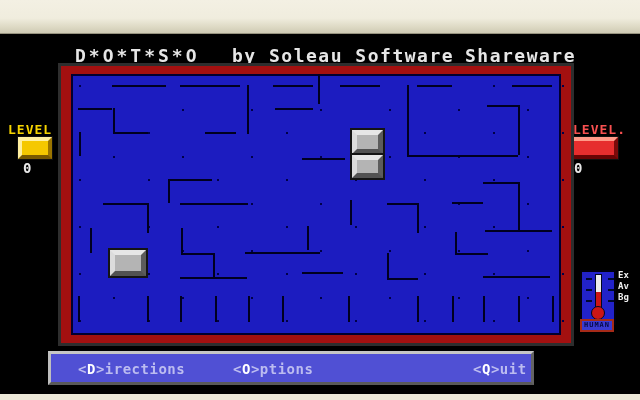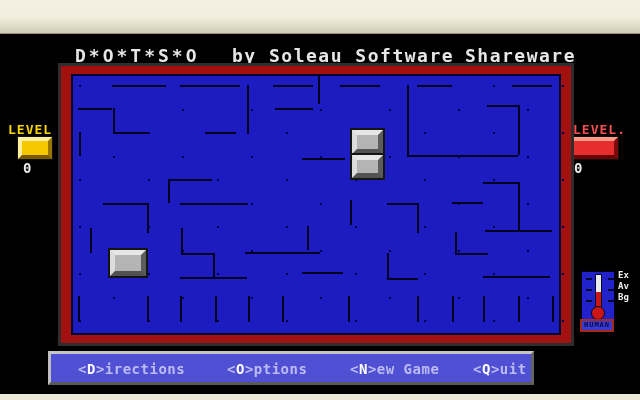--- a/index.html
+++ b/index.html
@@ -47,21 +47,21 @@
   .level-tag{left:580px;top:319px;width:34px;height:13px;background:#3a3ad2;border:2px solid #a62a18;
     font-size:7px;font-weight:bold;color:#050a46;text-align:center;line-height:9px;letter-spacing:1px}
   .level-opts{left:618px;top:270px;width:22px;font-size:9px;font-weight:bold;color:#f0f0f0;line-height:11px}
   .level-opts span{display:block}
   
   .menu-bar{left:48px;top:351px;width:486px;height:34px;background:#5050d4;
     border:3px solid;border-color:#c6c6c6 #646464 #5a5a5a #bebebe;outline:1px solid #000}
   .menu-item{position:absolute;top:7px;font-size:14px;font-weight:bold;letter-spacing:.5px;white-space:pre;cursor:default}
   .menu-item .mk{color:#fff}
   .menu-item .mb,.menu-item .mr{color:#bcbcf0}
-  .mi-0{left:27px}.mi-1{left:176px}.mi-2{left:299px}.mi-3{left:422px}
+  .mi-0{left:27px}.mi-1{left:182px}.mi-2{left:299px}.mi-3{left:422px}
 </style>
 </head>
 <body>
 
 <div class="abs top-strip"></div>
 <div class="abs bottom-strip"></div>
 
 <div class="abs hdr title">D*O*T*S*O</div>
 <div class="abs hdr byline">by Soleau Software</div>
 <div class="abs hdr license">Shareware</div>
@@ -237,15 +237,14 @@
 <div class="abs level-tag">HUMAN</div>
 <div class="abs level-opts">
   <span>Ex</span>
   <span>Av</span>
   <span>Bg</span>
 </div>
 
 <div class="abs menu-bar">
   <span class="menu-item mi-0"><span class="mb">&lt;</span><span class="mk">D</span><span class="mb">&gt;</span><span class="mr">irections</span></span>
   <span class="menu-item mi-1"><span class="mb">&lt;</span><span class="mk">O</span><span class="mb">&gt;</span><span class="mr">ptions</span></span>
-  <span class="menu-item mi-2"><span class="mb">&lt;</span><span class="mk">N</span><span class="mb">&gt;</span><span class="mr">ew Game</span></span>
   <span class="menu-item mi-3"><span class="mb">&lt;</span><span class="mk">Q</span><span class="mb">&gt;</span><span class="mr">uit</span></span>
 </div>
 
 </body></html>

